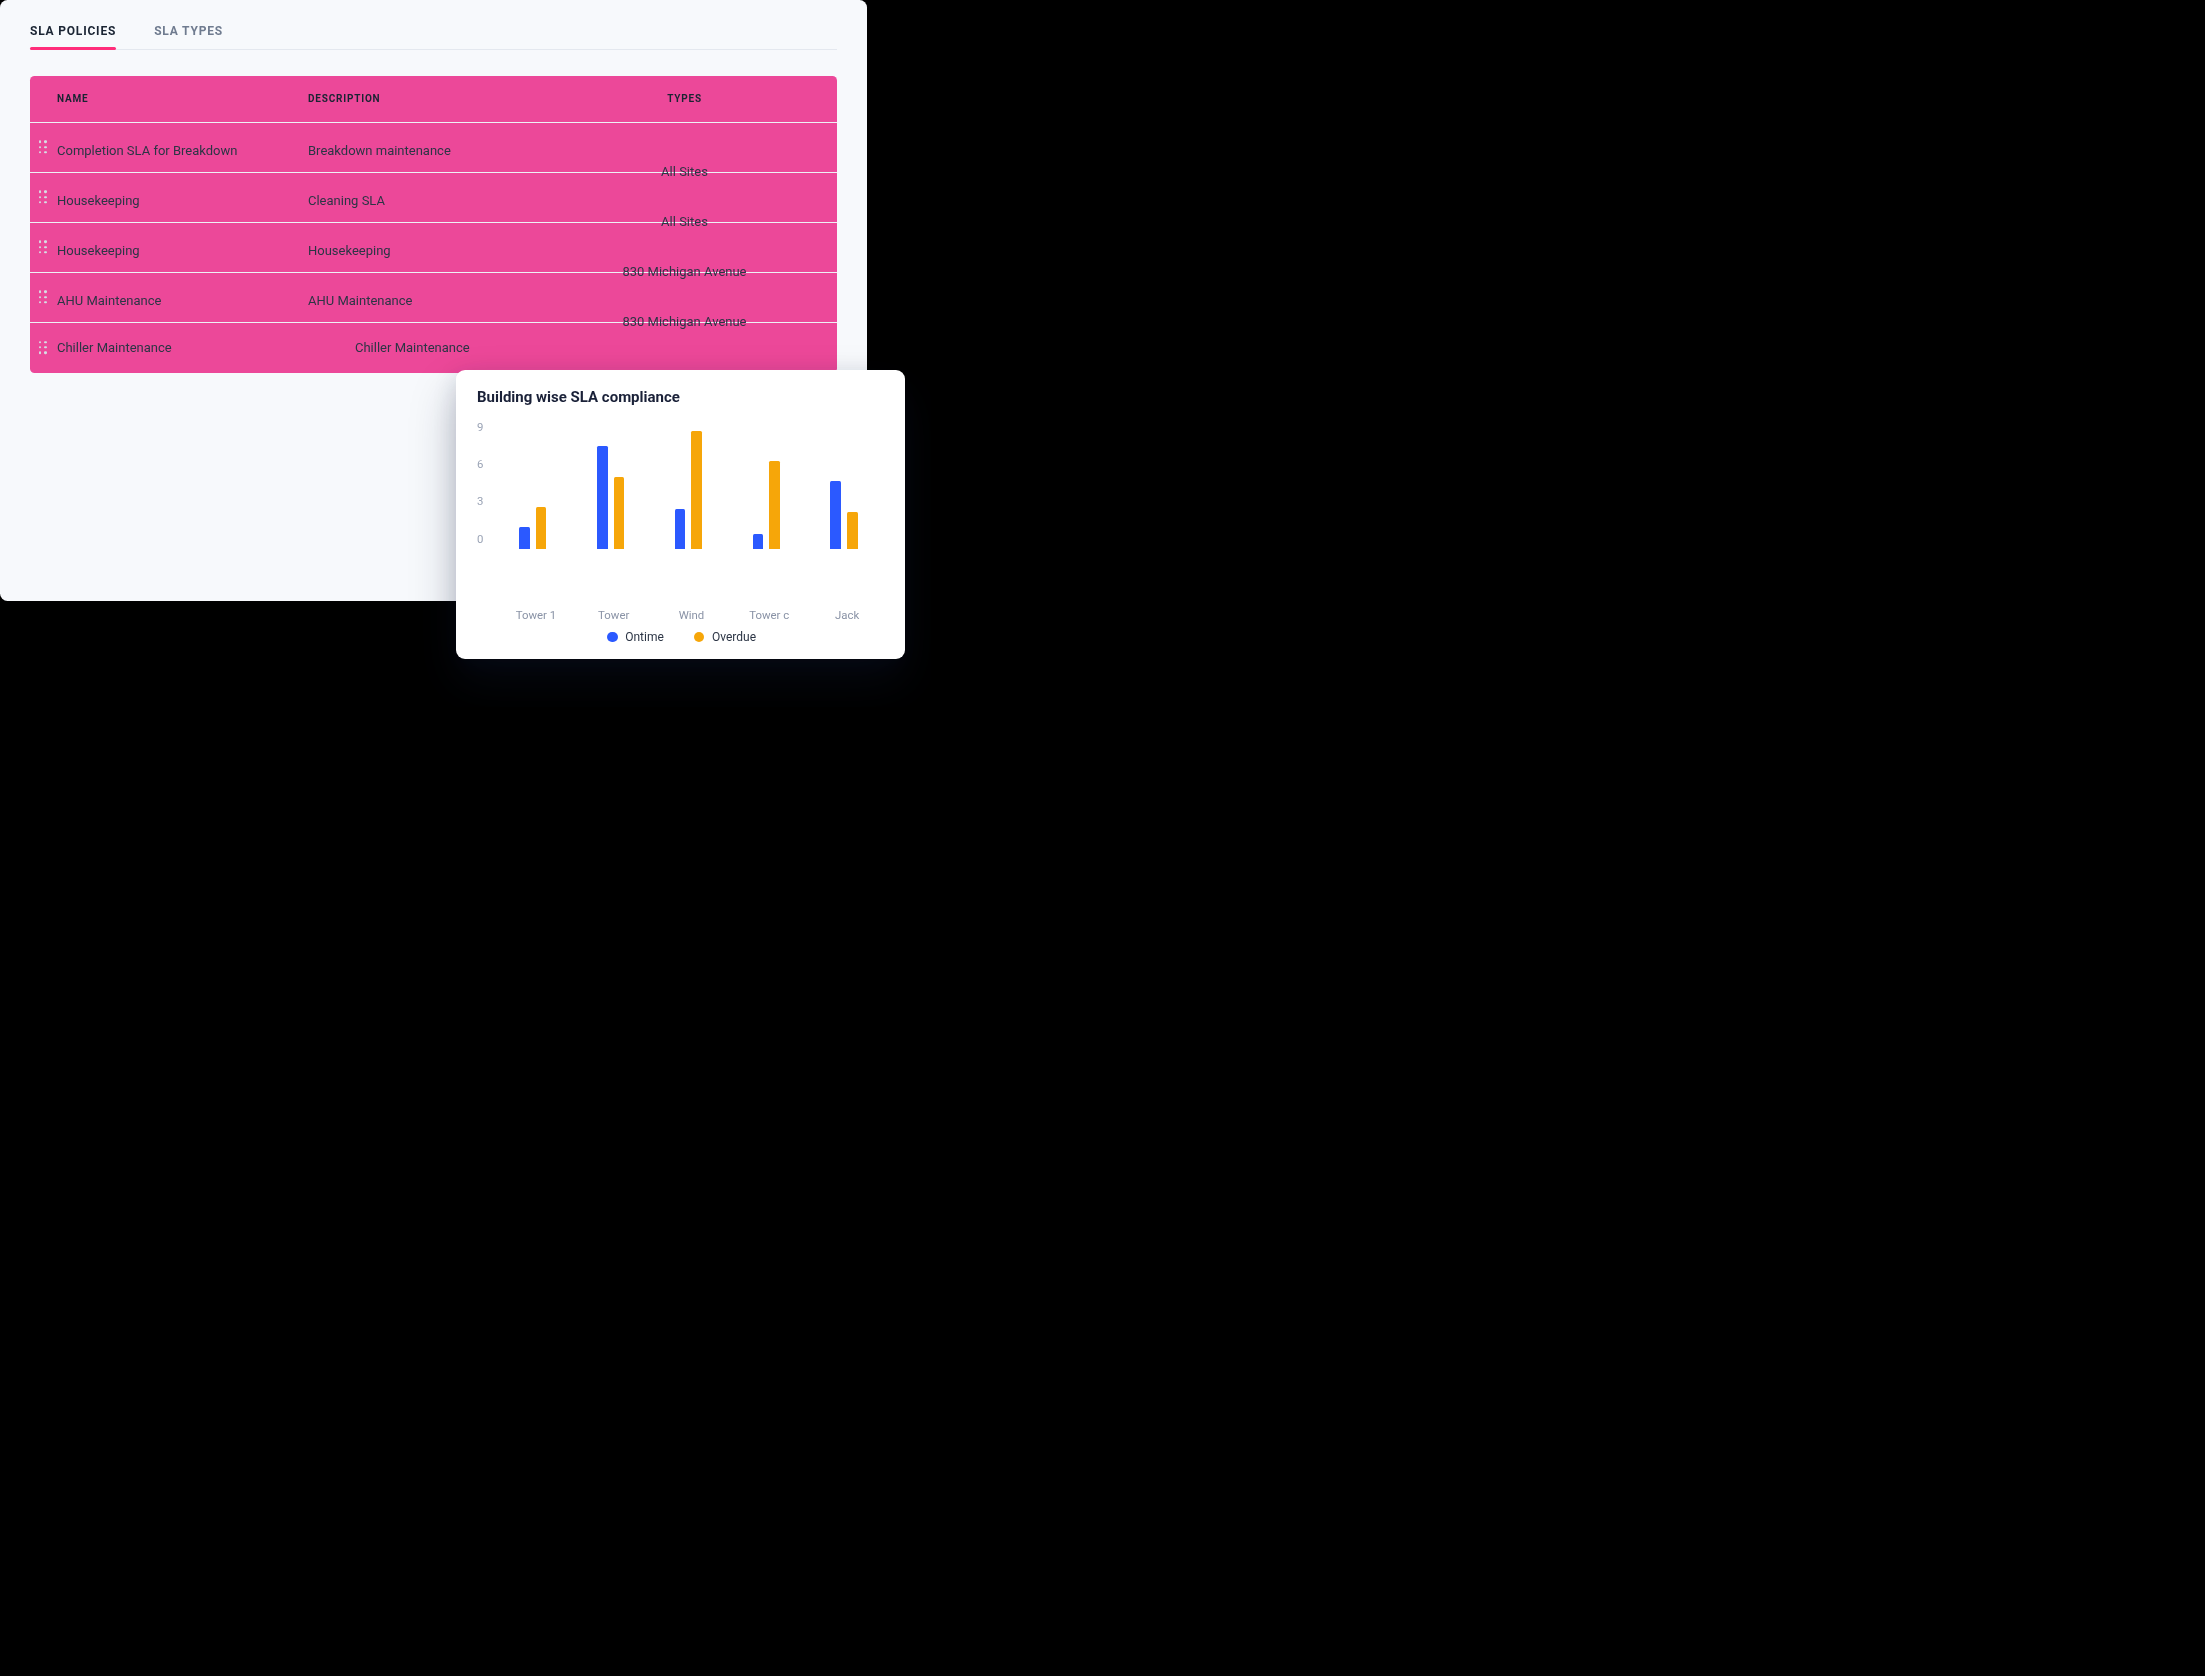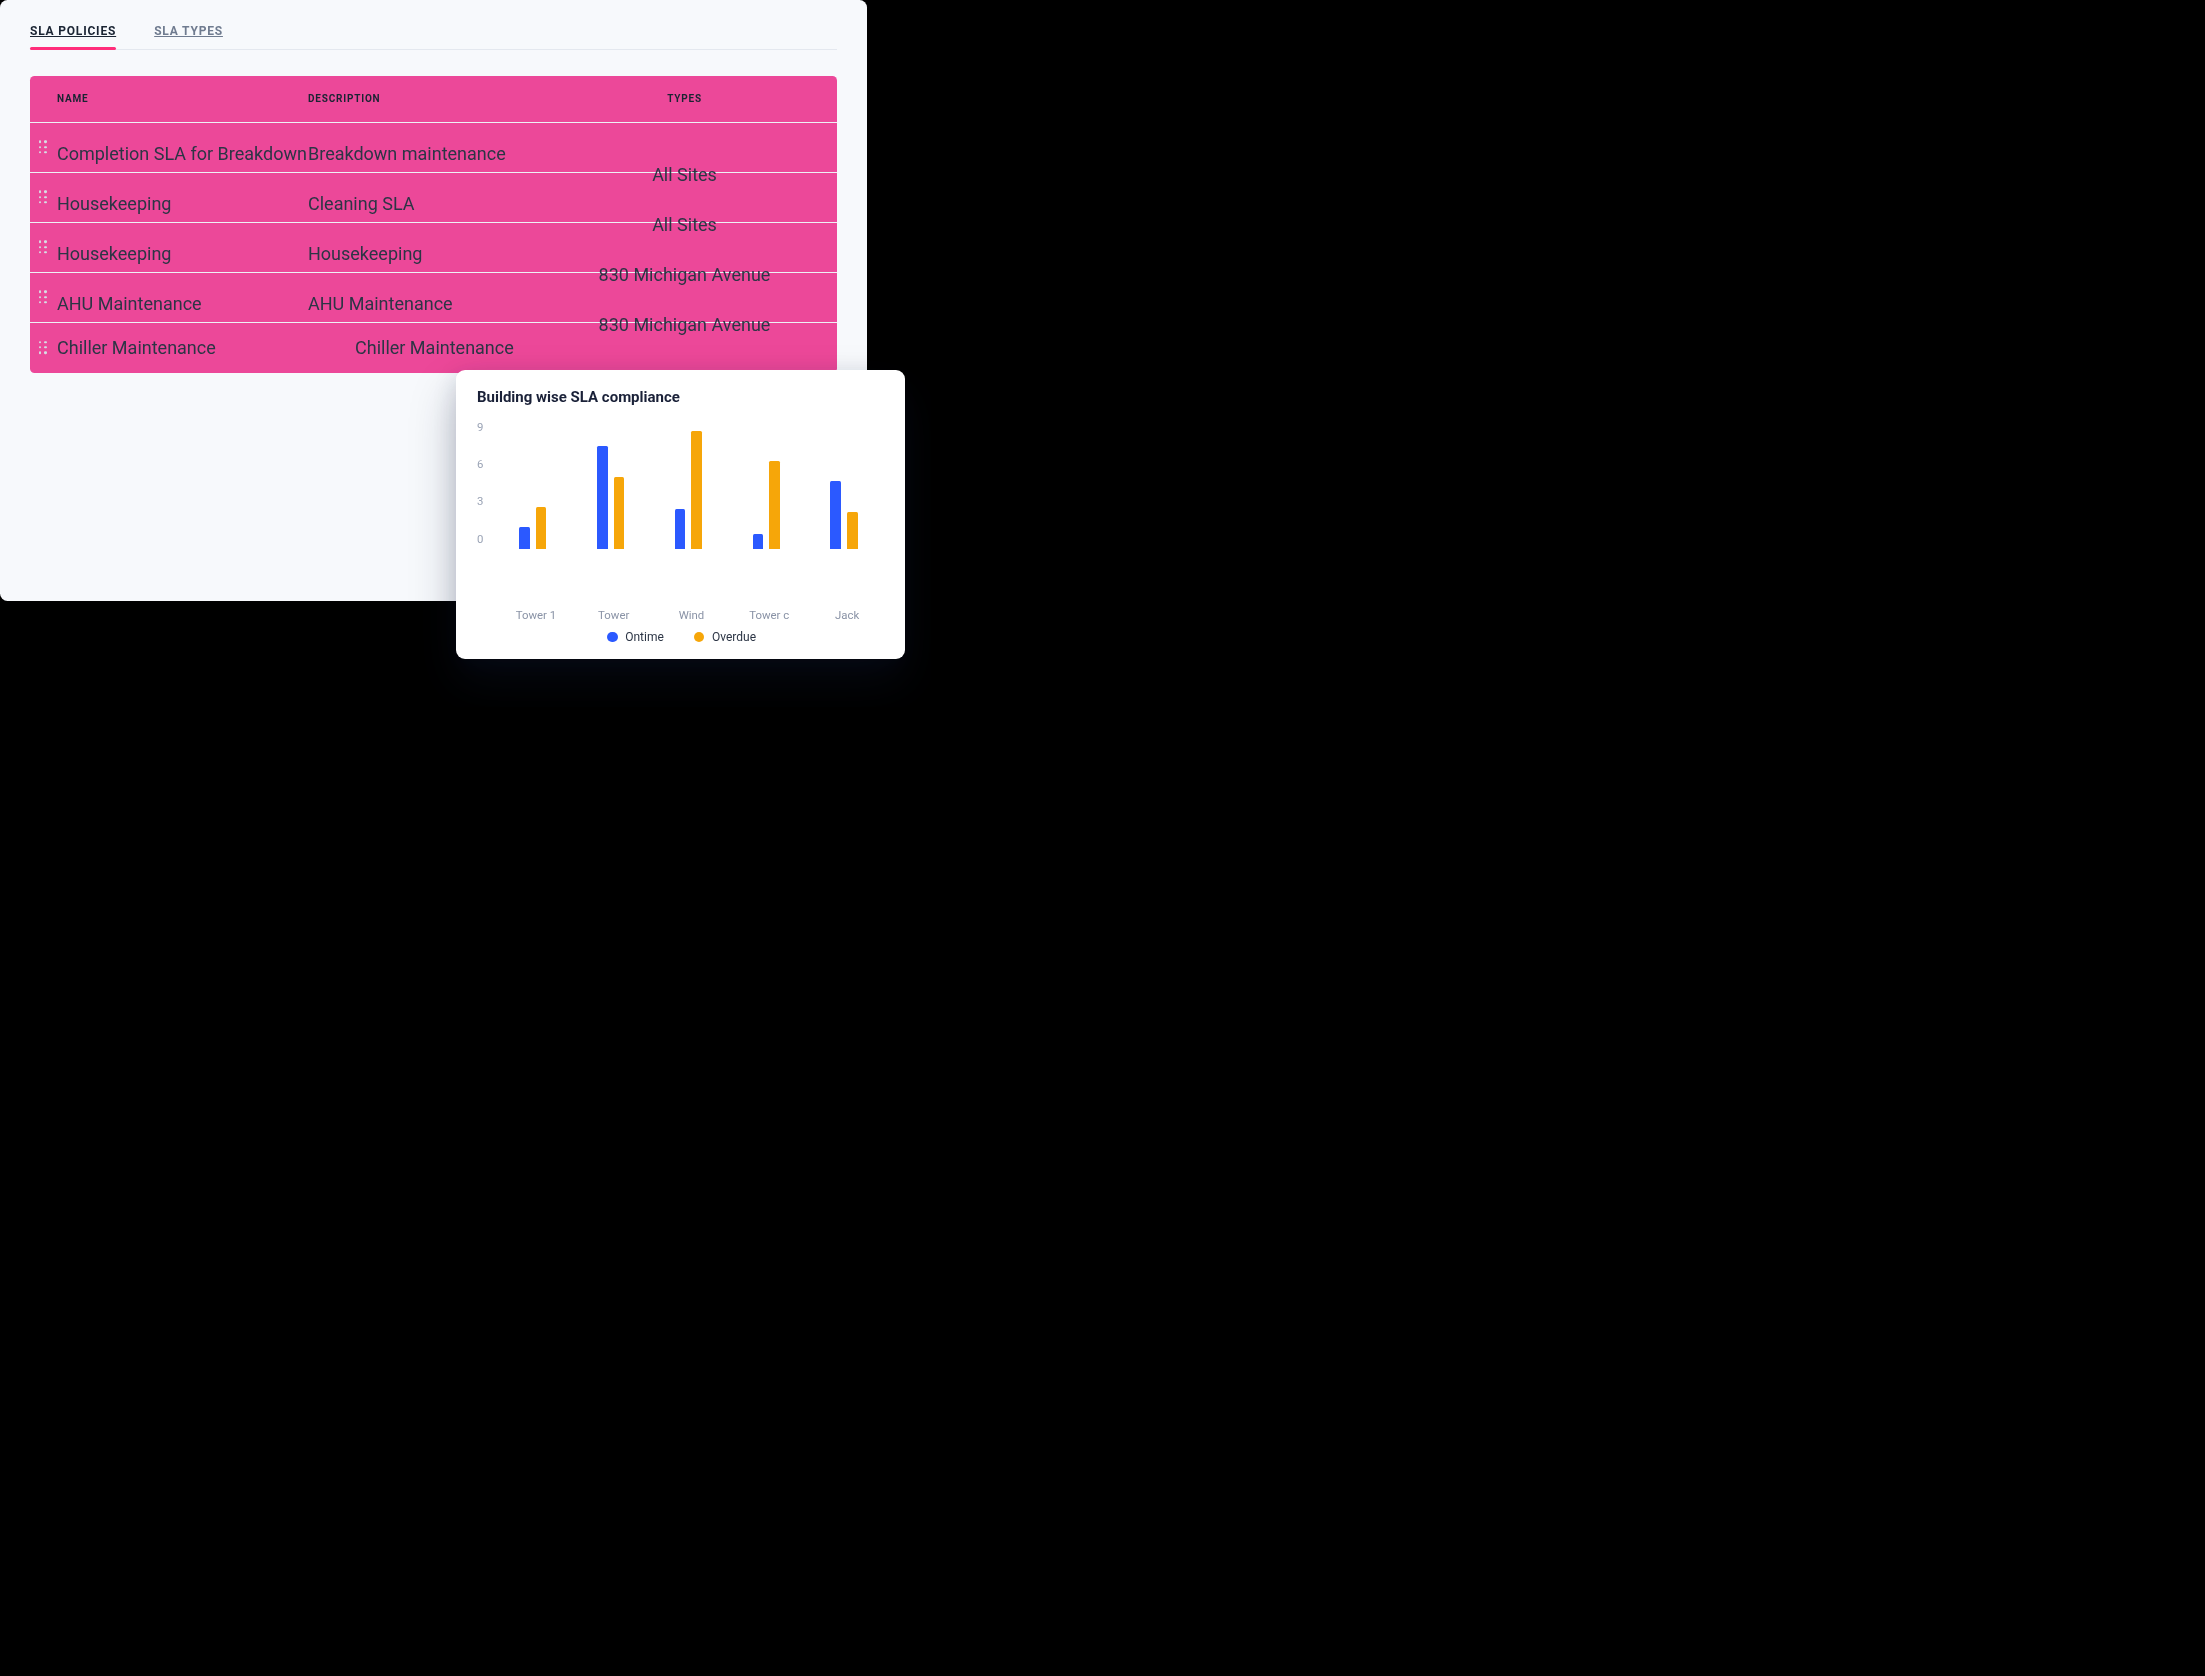--- a/index.html
+++ b/index.html
@@ -32,21 +32,20 @@
     padding-top: 4.6px;
   }
   .tab {
     font-size: 12px;
     letter-spacing: 0.8px;
     font-weight: 700;
     color: #6f7b8f;
     padding: 4.6px 0 10.6px 0;
     cursor: pointer;
     position: relative;
-    text-decoration: underline;
   }
   .tab.active {
     color: #1a2433;
   }
   .tab.active::after {
     content: "";
     position: absolute;
     left: 0; right: 0; bottom: -0.8px;
     height: 2.3px;
     background: #ff2d7a;
@@ -74,21 +73,21 @@
     font-weight: 700;
     color: #1a2433;
   }
   .th.site { text-align: center; }
   .trow {
     height: 50px;
     position: relative;
   }
   .trow:last-child { border-bottom: none; gap: 47px; }
   .td {
-    font-size: 18px;
+    font-size: 13px;
     color: #2c3545;
   }
   .td.site { text-align: center; margin-top: 41px; }
   .drag {
     position: absolute;
     left: 9px;
     top: 50%;
     transform: translateY(-50%);
     color: #d7dce4;
     display: grid;

